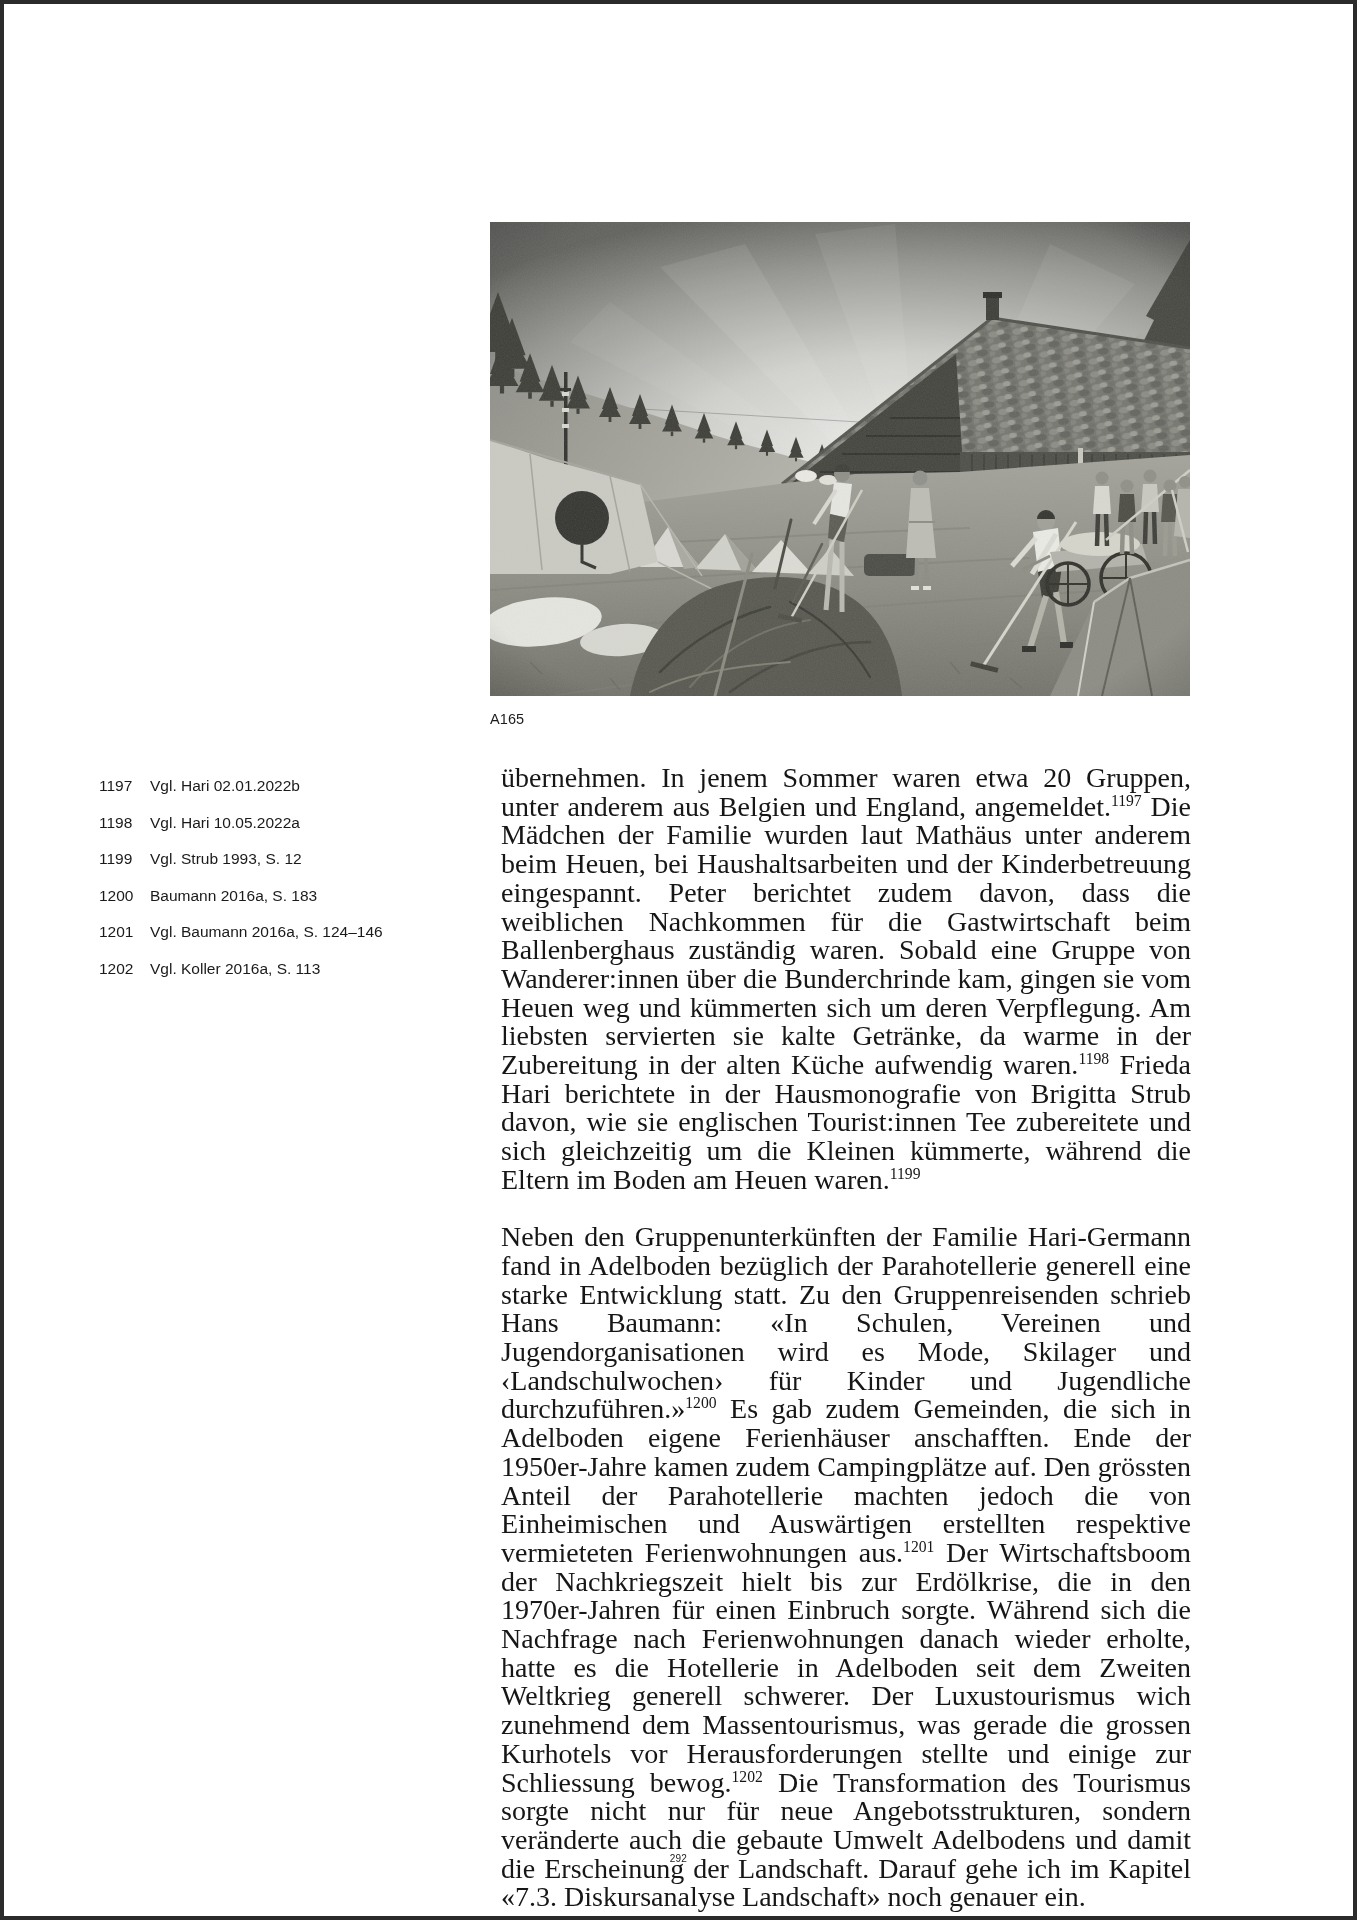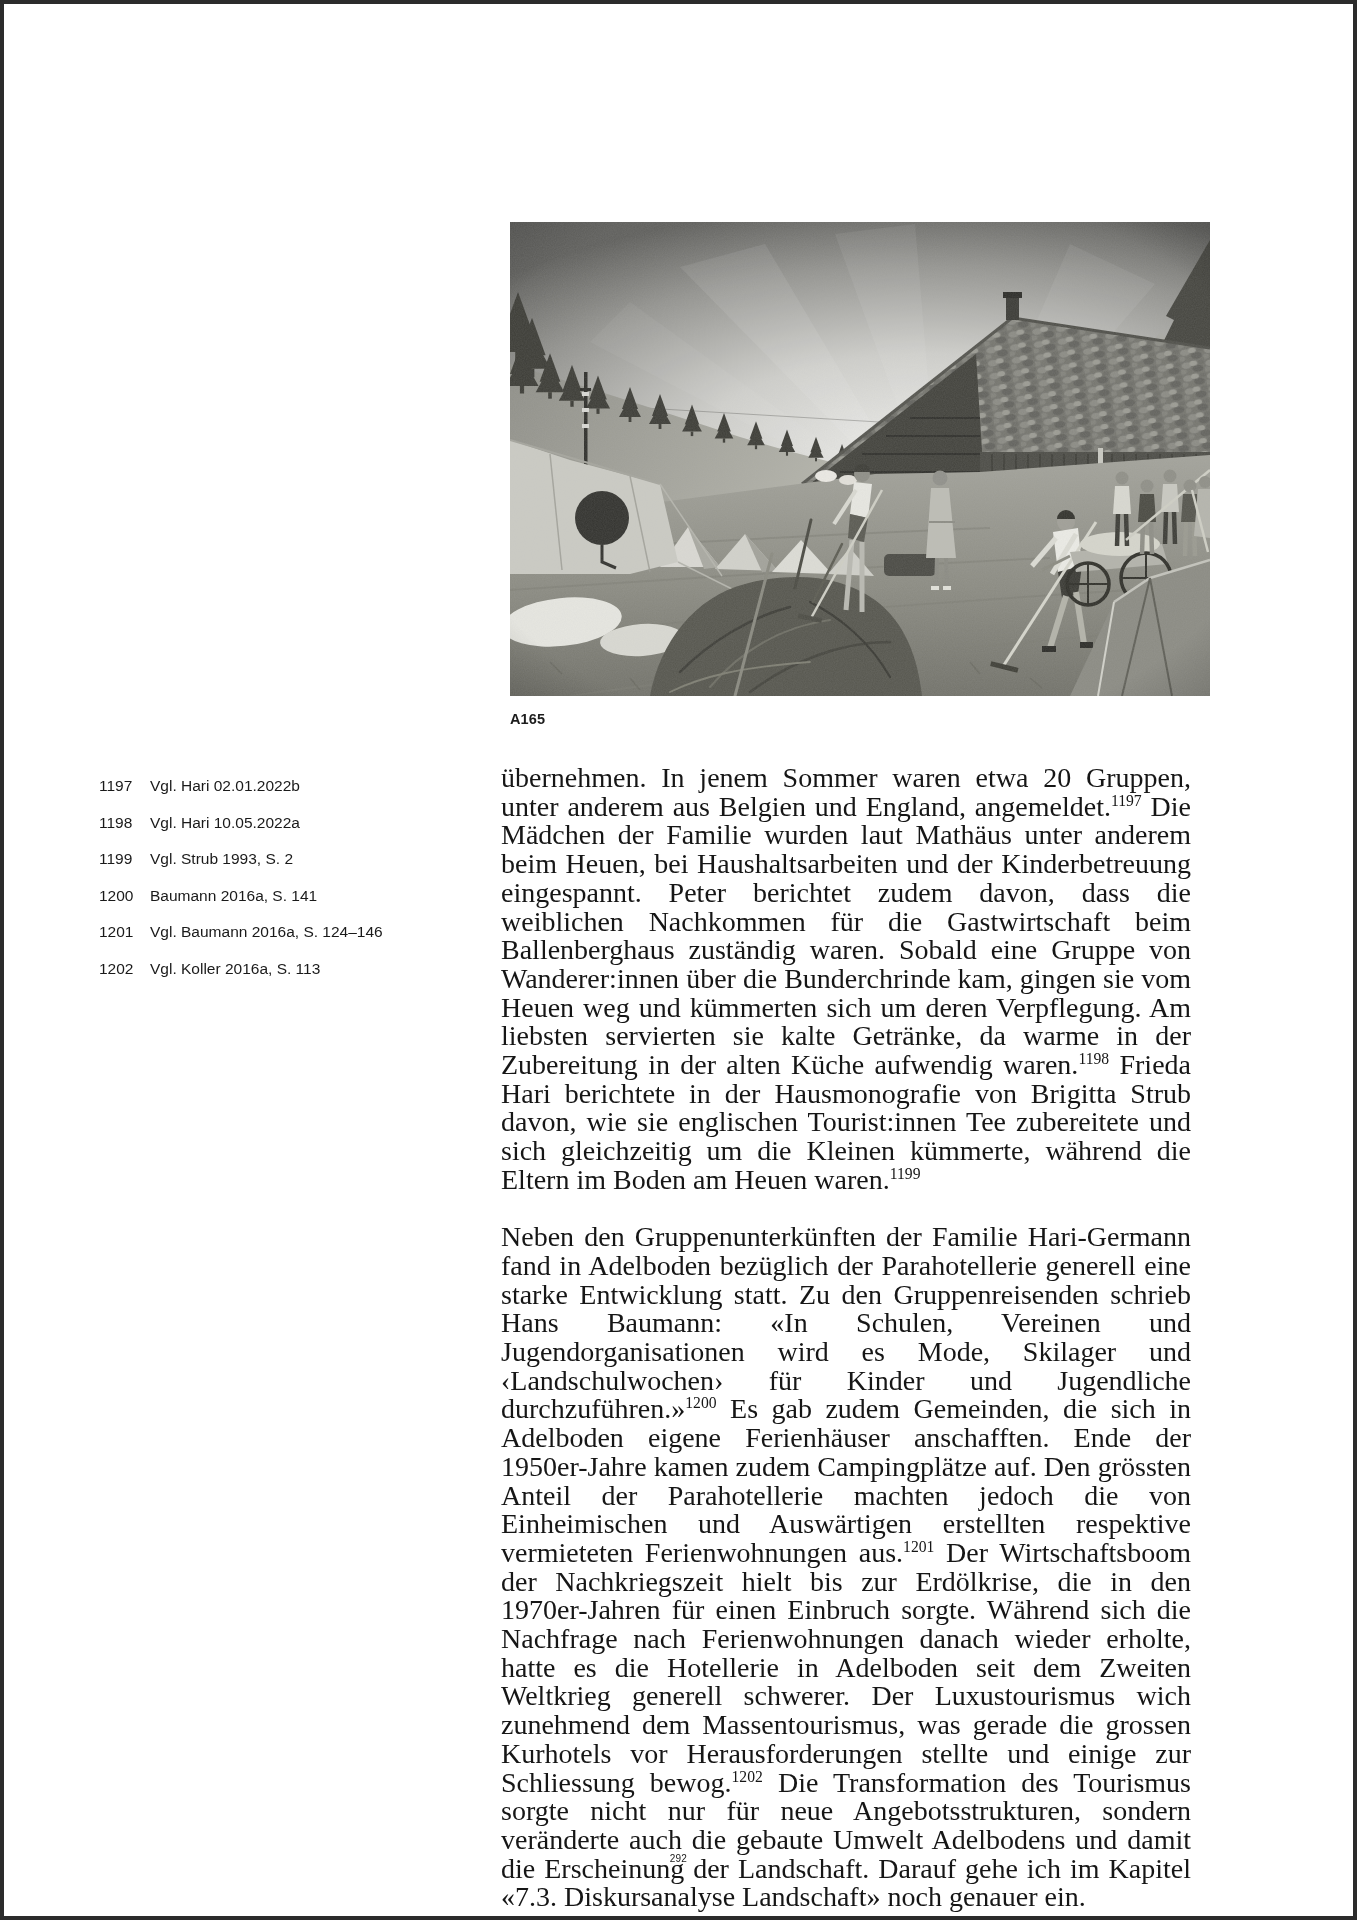--- a/index.html
+++ b/index.html
@@ -8,21 +8,21 @@
     --text:#161616;
     --caption:#1c1c1c;
   }
   html,body{margin:0;padding:0;background:var(--frame);}
   body{width:1357px;height:1920px;}
   .page{
     position:relative;width:1357px;height:1920px;box-sizing:border-box;
     border:4px solid var(--frame);background:var(--page-bg);overflow:hidden;
     font-family:"Liberation Sans","DejaVu Sans",sans-serif;color:var(--text);
   }
-  figure.fig{position:absolute;left:506px;top:218px;margin:0;width:700px;font-weight:bold;}
+  figure.fig{position:absolute;left:486px;top:218px;margin:0;width:700px;}
   .photo{display:block;width:700px;height:474px;background:#9a9a94;}
   figcaption{
     margin-top:14px;display:flex;align-items:baseline;
     font-size:14.5px;line-height:18px;color:var(--caption);letter-spacing:0.1px;
   }
   .fig-label{flex:0 0 50px;}
   .footnotes{position:absolute;left:95px;top:774px;width:360px;font-size:15.5px;color:#1a1a1a;}
   .fn{display:flex;line-height:16px;margin-bottom:20.5px;}
   .fn-num{flex:0 0 51px;}
   .body-text{
@@ -309,25 +309,25 @@
     <div class="fn">
       <span class="fn-num">1197</span>
       <span class="fn-text">Vgl. Hari 02.01.2022b</span>
     </div>
     <div class="fn">
       <span class="fn-num">1198</span>
       <span class="fn-text">Vgl. Hari 10.05.2022a</span>
     </div>
     <div class="fn">
       <span class="fn-num">1199</span>
-      <span class="fn-text">Vgl. Strub 1993, S. 2</span>
+      <span class="fn-text">Vgl. Strub 1993, S. 12</span>
     </div>
     <div class="fn">
       <span class="fn-num">1200</span>
-      <span class="fn-text">Baumann 2016a, S. 141</span>
+      <span class="fn-text">Baumann 2016a, S. 183</span>
     </div>
     <div class="fn">
       <span class="fn-num">1201</span>
       <span class="fn-text">Vgl. Baumann 2016a, S. 124–146</span>
     </div>
     <div class="fn">
       <span class="fn-num">1202</span>
       <span class="fn-text">Vgl. Koller 2016a, S. 113</span>
     </div>
   </aside>

